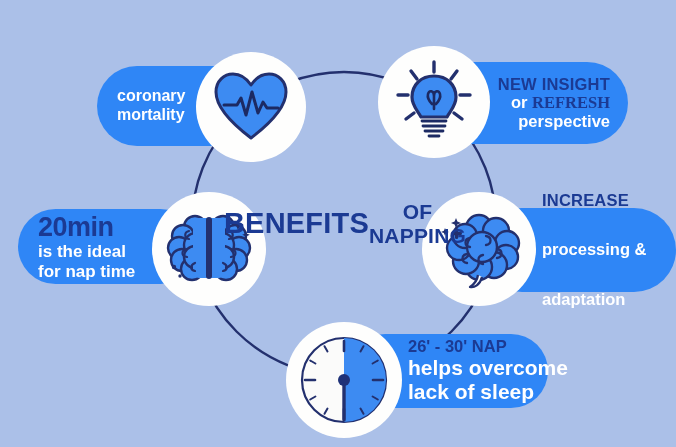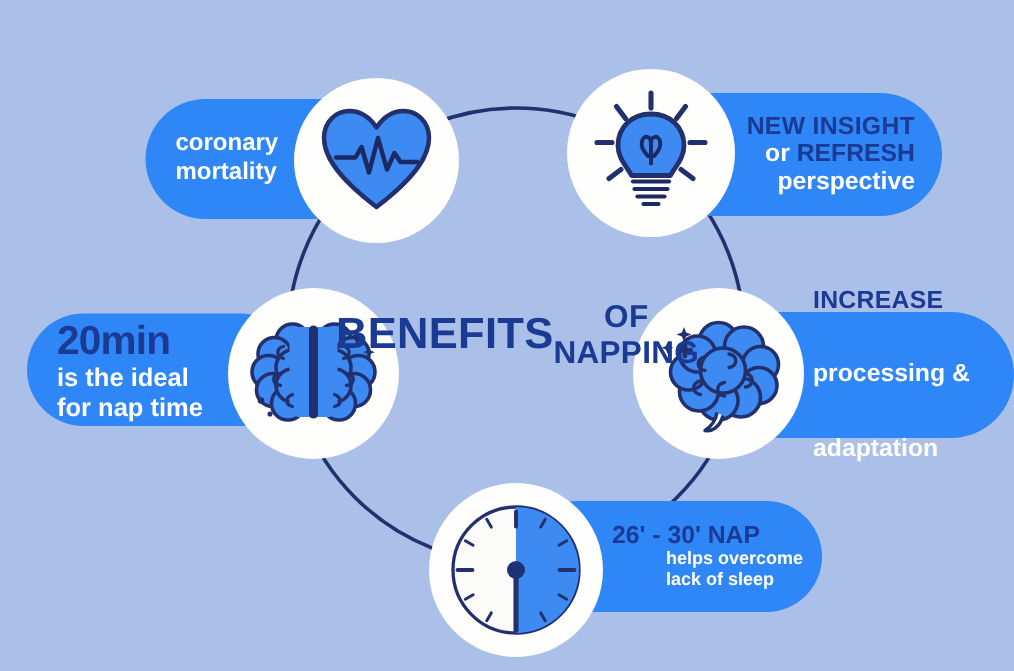--- a/index.html
+++ b/index.html
@@ -20,42 +20,42 @@
     position:absolute;
     background:#2f86f6;
     border-radius:999px;
     display:flex;
     flex-direction:column;
     justify-content:center;
     padding:8px 20px;
   }
   .pill .l1 { font-weight:bold; color:#1b3a93; line-height:1.12; white-space:nowrap; }
   .pill .l2, .pill .l3 { color:#ffffff; line-height:1.16; white-space:nowrap; font-weight:bold; }
-  .pill .l2 .nav, .pill .l1 .nav { color:#1b3a93; }
+  .pill .l2 .nav, .pill .l1 .nav { color:#1b3a93;font-family:Liberation Serif, serif; }
 
   
   #pill-coronary { left:97px;  top:66px;  width:175px; height:80px;  padding-right:62px; }
   #pill-coronary .l1 { font-size:23px; letter-spacing:-0.3px; }
   #pill-coronary .l2, #pill-coronary .l3 { font-size:16px; }
 
   #pill-insight { left:418px; top:62px;  width:210px; height:82px; align-items:flex-end; padding-left:66px; padding-right:18px; text-align:right; }
   #pill-insight .l1 { font-size:16.5px; letter-spacing:0.2px; }
   #pill-insight .l2, #pill-insight .l3 { font-size:16.5px; }
 
   #pill-20min { left:18px;  top:209px; width:180px; height:75px; padding-right:56px; }
   #pill-20min .l1 { font-size:27px; letter-spacing:-0.5px; }
   #pill-20min .l2, #pill-20min .l3 { font-size:17px; }
 
   #pill-increase { left:480px; top:208px; width:196px; height:84px; padding-left:62px; padding-right:14px;gap:31px; }
   #pill-increase .l1 { font-size:16.5px; letter-spacing:0.2px; }
   #pill-increase .l2, #pill-increase .l3 { font-size:16.5px; }
 
   #pill-nap { left:348px; top:334px; width:200px; height:74px; padding-left:60px; padding-right:14px; }
   #pill-nap .l1 { font-size:16.5px; }
-  #pill-nap .l2, #pill-nap .l3 { font-size:12px;margin-left:36px; }
+  #pill-nap .l2, #pill-nap .l3 { font-size:21px; }
 
   
   .node {
     position:absolute;
     background:#fefefd;
     border-radius:50%;
     display:flex;
     align-items:center;
     justify-content:center;
   }

